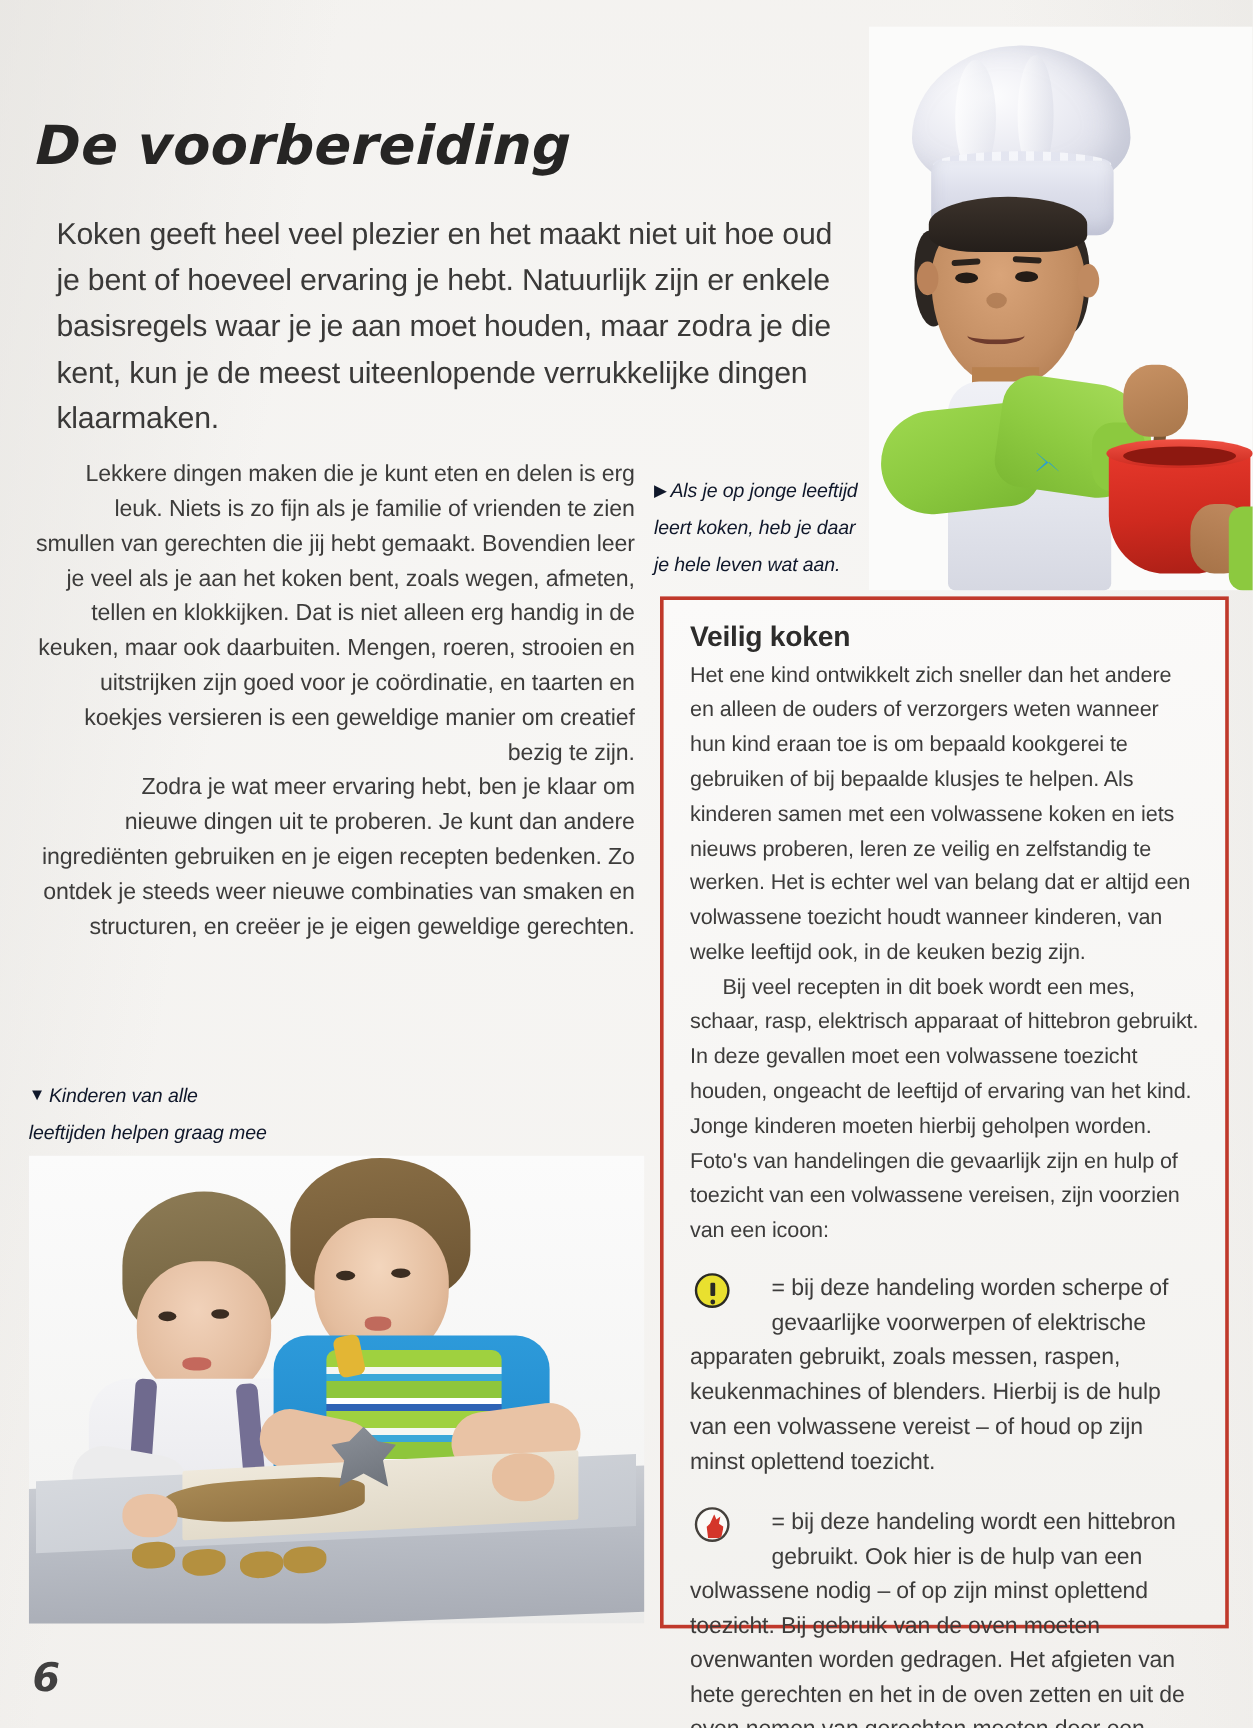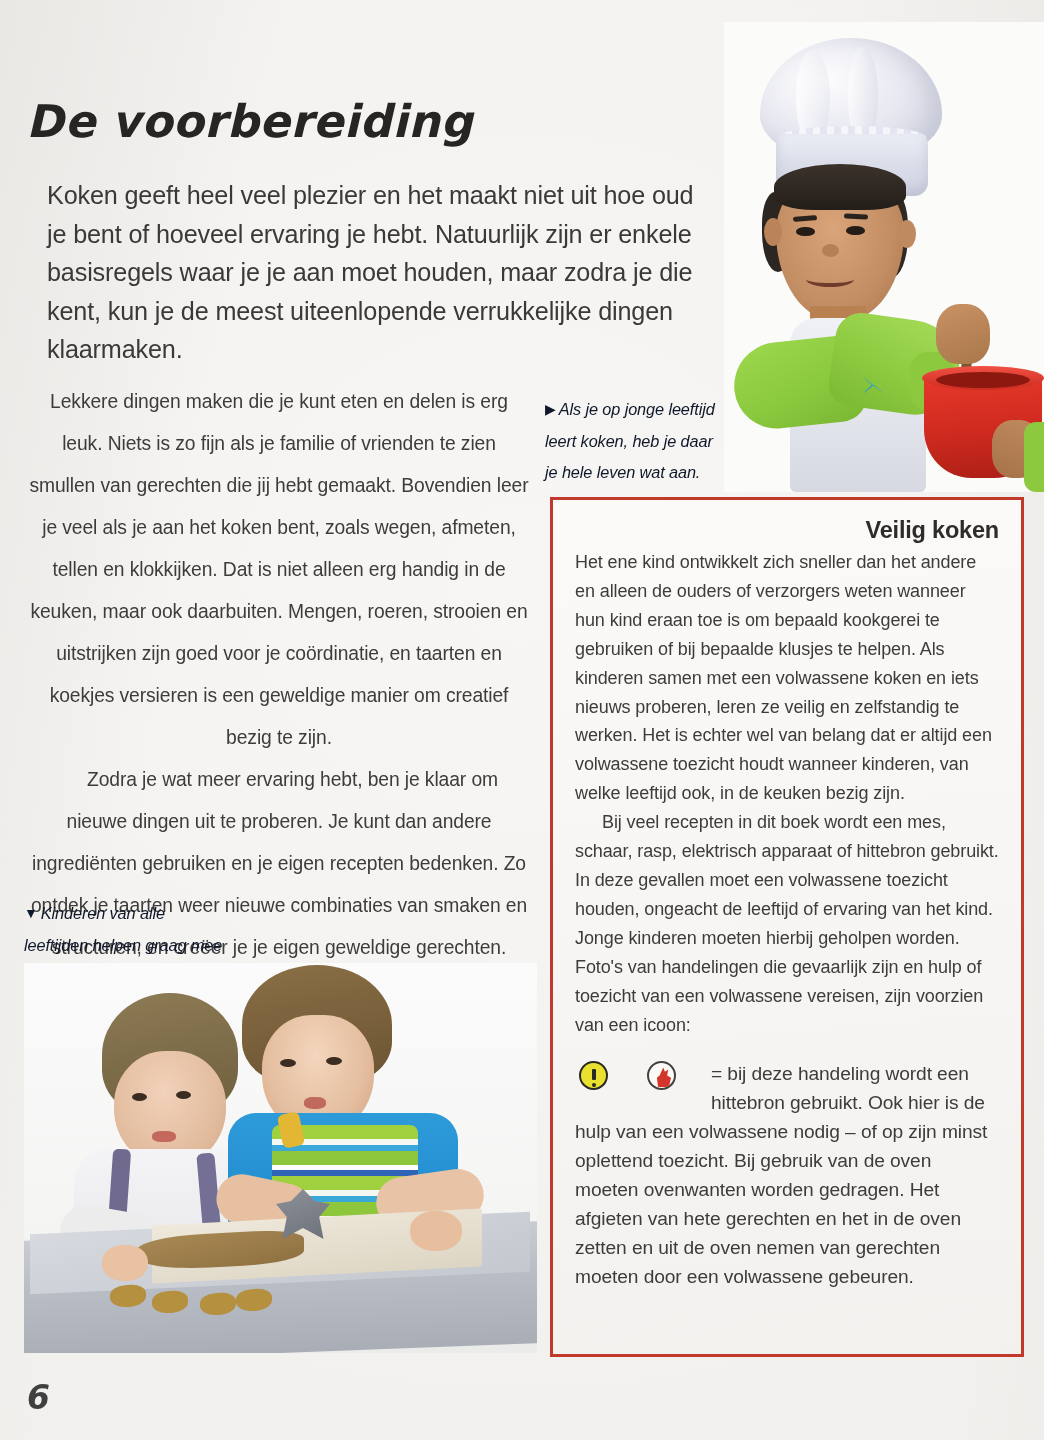--- a/index.html
+++ b/index.html
@@ -50,24 +50,24 @@
     font-weight: 350;
   }
 
   
   .body-col {
     position: absolute;
     left: 29px;
     top: 381px;
     width: 500px;
     font-size: 19.3px;
-    line-height: 42px;
+    line-height: 29px;
     color: #3d3c3b;
     letter-spacing: -0.1px;
-    text-align: center;
+    text-align: right;
   }
   .body-col p { margin: 0; }
   .body-col p + p { text-indent: 27px; }
 
   
   .caption {
     position: absolute;
     font-size: 16.3px;
     line-height: 31px;
     font-style: italic;
@@ -315,21 +315,20 @@
     border: 3px solid #c0392b;
     background: linear-gradient(175deg, #fbfaf9 0%, #f2f1ee 100%);
     padding: 17px 22px 10px 22px;
   }
   .sb-title {
     font-size: 23.5px;
     font-weight: 700;
     color: #2d2c2b;
     letter-spacing: -0.2px;
     margin-bottom: 4px;
-    text-align: right;
   }
   .sb-body {
     font-size: 18px;
     line-height: 28.9px;
     color: #3d3c3b;
     letter-spacing: -0.1px;
   }
   .sb-body p { margin: 0; }
   .sb-body p + p { text-indent: 27px; }
 
@@ -394,21 +393,21 @@
 <body>
 
 <div class="page"></div>
 
 <h1 class="title">De voorbereiding</h1>
 
 <div class="intro">Koken geeft heel veel plezier en het maakt niet uit hoe oud je bent of hoeveel ervaring je hebt. Natuurlijk zijn er enkele basisregels waar je je aan moet houden, maar zodra je die kent, kun je de meest uiteenlopende verrukkelijke dingen klaarmaken.</div>
 
 <div class="body-col">
   <p>Lekkere dingen maken die je kunt eten en delen is erg leuk. Niets is zo fijn als je familie of vrienden te zien smullen van gerechten die jij hebt gemaakt. Bovendien leer je veel als je aan het koken bent, zoals wegen, afmeten, tellen en klokkijken. Dat is niet alleen erg handig in de keuken, maar ook daarbuiten. Mengen, roeren, strooien en uitstrijken zijn goed voor je coördinatie, en taarten en koekjes versieren is een geweldige manier om creatief bezig te zijn.</p>
-  <p>Zodra je wat meer ervaring hebt, ben je klaar om nieuwe dingen uit te proberen. Je kunt dan andere ingrediënten gebruiken en je eigen recepten bedenken. Zo ontdek je taarten weer nieuwe combinaties van smaken en structuren, en creëer je je eigen geweldige gerechten.</p>
+  <p>Zodra je wat meer ervaring hebt, ben je klaar om nieuwe dingen uit te proberen. Je kunt dan andere ingrediënten gebruiken en je eigen recepten bedenken. Zo ontdek je steeds weer nieuwe combinaties van smaken en structuren, en creëer je je eigen geweldige gerechten.</p>
 </div>
 
 <div class="photo photo-girl">
   <div class="ph-bg"></div>
   <div class="hat-top"></div>
   <div class="hat-fold1"></div>
   <div class="hat-fold2"></div>
   <div class="hat-ruffle"></div>
   <div class="hat-band"></div>
   <div class="hair-l"></div>
@@ -486,20 +485,21 @@
     <p>Het ene kind ontwikkelt zich sneller dan het andere en alleen de ouders of verzorgers weten wanneer hun kind eraan toe is om bepaald kookgerei te gebruiken of bij bepaalde klusjes te helpen. Als kinderen samen met een volwassene koken en iets nieuws proberen, leren ze veilig en zelfstandig te werken. Het is echter wel van belang dat er altijd een volwassene toezicht houdt wanneer kinderen, van welke leeftijd ook, in de keuken bezig zijn.</p>
     <p>Bij veel recepten in dit boek wordt een mes, schaar, rasp, elektrisch apparaat of hittebron gebruikt. In deze gevallen moet een volwassene toezicht houden, ongeacht de leeftijd of ervaring van het kind. Jonge kinderen moeten hierbij geholpen worden. Foto's van handelingen die gevaarlijk zijn en hulp of toezicht van een volwassene vereisen, zijn voorzien van een icoon:</p>
   </div>
 
   <div class="icon-item">
     <span class="glyph">
       <span class="warn-icon">
         <span class="bang"></span>
       </span>
     </span>
+    <span>= bij deze handeling worden scherpe of gevaarlijke voorwerpen of elektrische apparaten gebruikt, zoals messen, raspen, keukenmachines of blenders. Hierbij is de hulp van een volwassene vereist – of houd op zijn minst oplettend toezicht.</span>
   </div>
 
   <div class="icon-item">
     <span class="glyph">
       <span class="heat-icon">
         <span class="flame"></span>
       </span>
     </span>
     <span>= bij deze handeling wordt een hittebron gebruikt. Ook hier is de hulp van een volwassene nodig – of op zijn minst oplettend toezicht. Bij gebruik van de oven moeten ovenwanten worden gedragen. Het afgieten van hete gerechten en het in de oven zetten en uit de oven nemen van gerechten moeten door een volwassene gebeuren.</span>
   </div>

